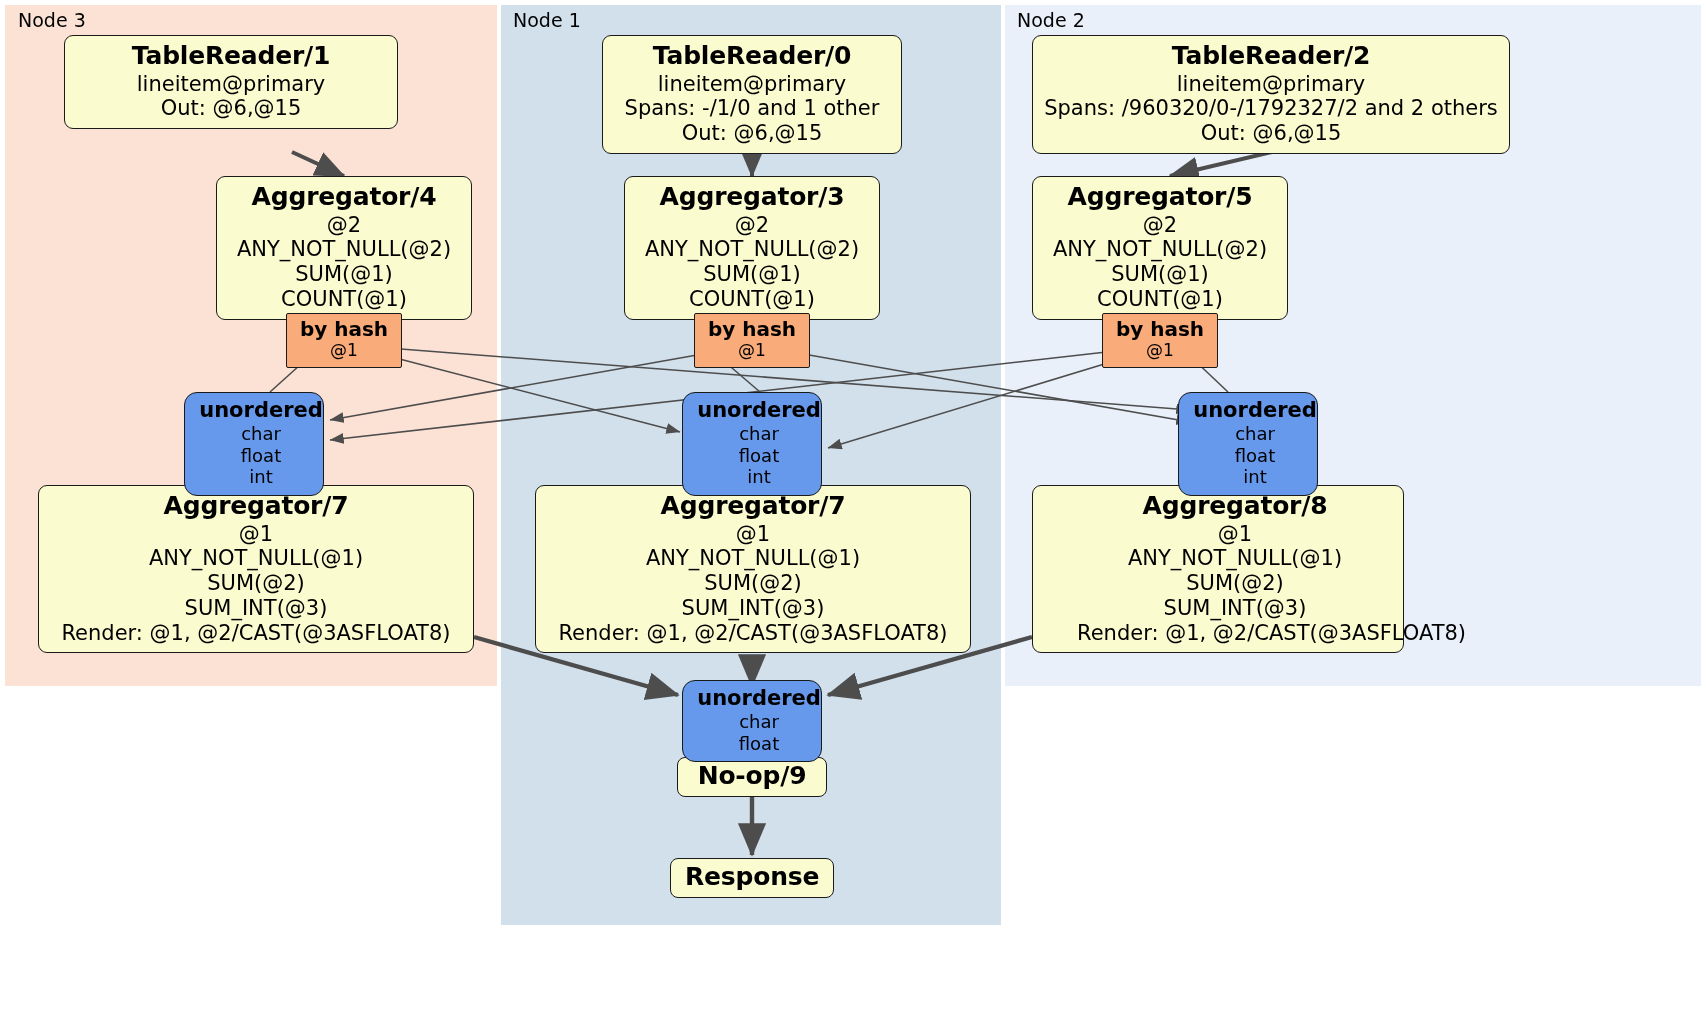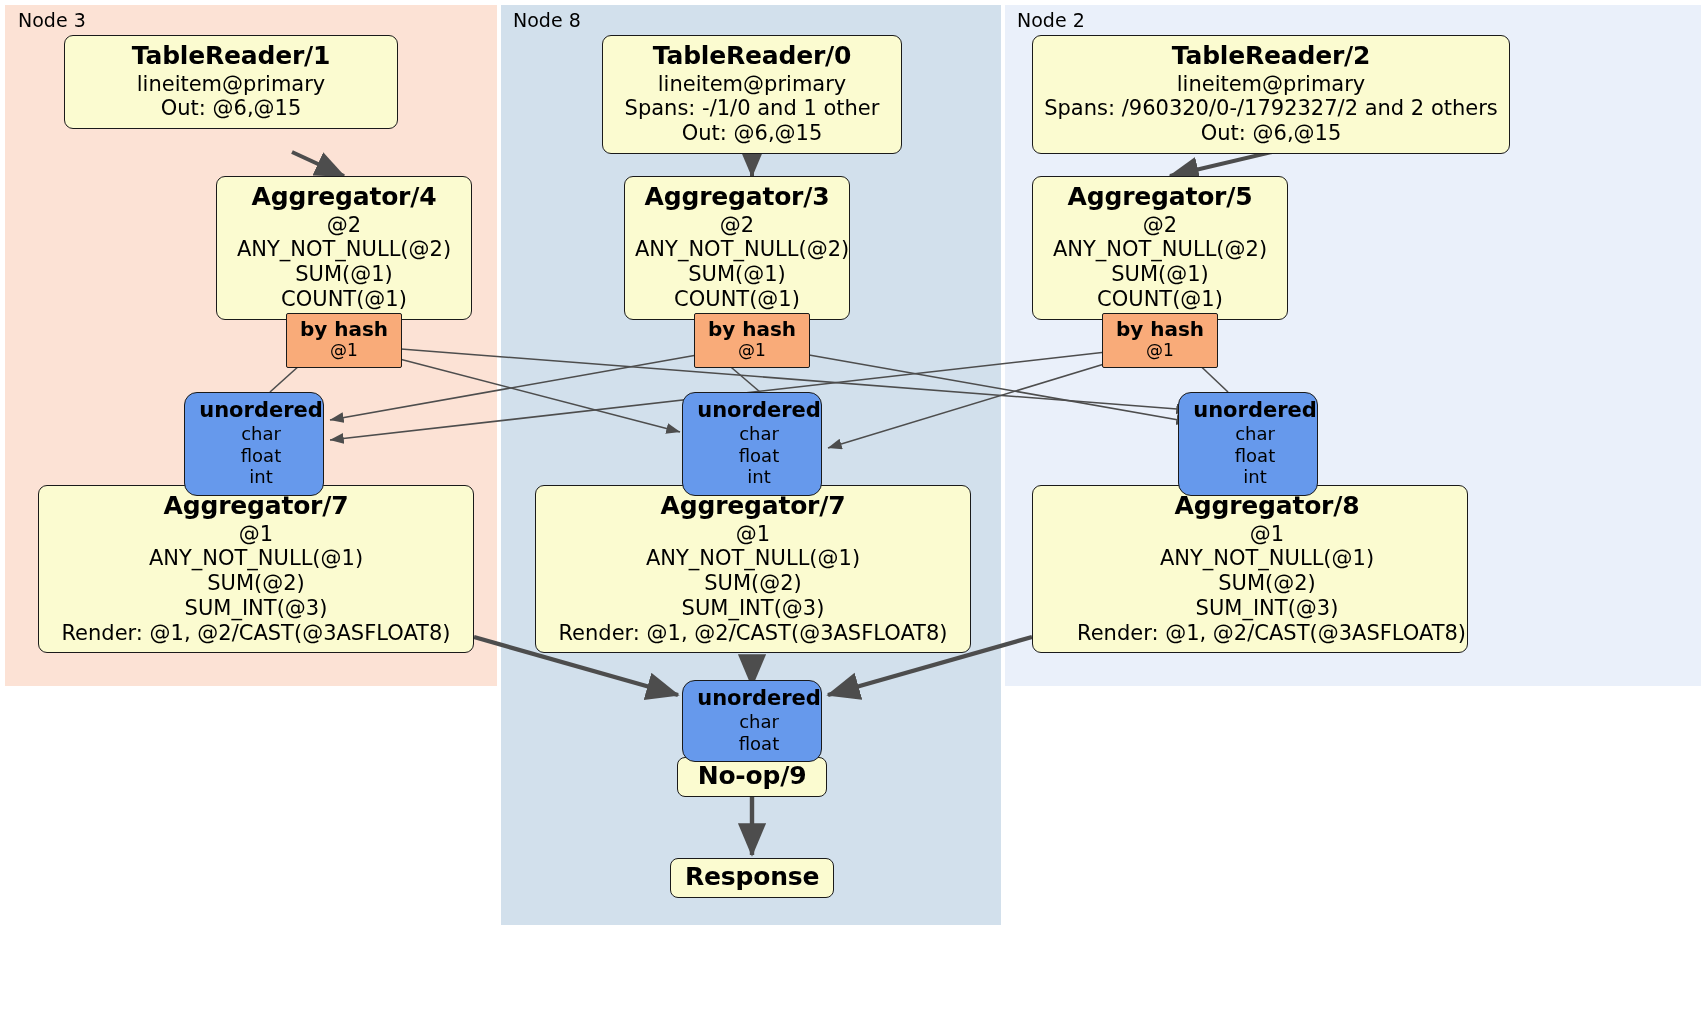--- a/index.html
+++ b/index.html
@@ -124,21 +124,21 @@
 </head>
 <body>
 
 <div id="canvas">
 
   <div class="cluster" style="left:5px; top:5px; width:492px; height:681px; background:#fce2d5;"></div>
   <div class="cluster" style="left:501px; top:5px; width:500px; height:920px; background:#d2e0ec;"></div>
   <div class="cluster" style="left:1005px; top:5px; width:696px; height:681px; background:#eaf0fa;"></div>
 
   <div class="cluster-label" style="left:18px; top:9px;">Node 3</div>
-  <div class="cluster-label" style="left:513px; top:9px;">Node 8</div>
+  <div class="cluster-label" style="left:513px; top:9px;">Node 1</div>
   <div class="cluster-label" style="left:1017px; top:9px;">Node 2</div>
 
   <svg id="edges" viewBox="0 0 1706 1016" xmlns="http://www.w3.org/2000/svg">
     <defs>
       <marker id="ah" markerWidth="9" markerHeight="9" refX="7.2" refY="3.2" orient="auto" markerUnits="strokeWidth">
         <path d="M0,0 L7.6,3.2 L0,6.4 z" fill="#4d4d4d"></path>
       </marker>
       <marker id="ah-thin" markerWidth="11" markerHeight="11" refX="8.6" refY="3.4" orient="auto" markerUnits="strokeWidth">
         <path d="M0,0 L8.8,3.4 L0,6.8 z" fill="#4d4d4d"></path>
       </marker>
@@ -188,21 +188,21 @@
   </div>
 
   <div class="proc" style="left:216px; top:176px; width:256px;">
     <span class="ttl">Aggregator/4</span>
     <span class="ln">@2</span>
     <span class="ln">ANY_NOT_NULL(@2)</span>
     <span class="ln">SUM(@1)</span>
     <span class="ln">COUNT(@1)</span>
   </div>
 
-  <div class="proc" style="left:624px; top:176px; width:226px;">
+  <div class="proc" style="left:624px; top:176px; width:256px;">
     <span class="ttl">Aggregator/3</span>
     <span class="ln">@2</span>
     <span class="ln">ANY_NOT_NULL(@2)</span>
     <span class="ln">SUM(@1)</span>
     <span class="ln">COUNT(@1)</span>
   </div>
 
   <div class="proc" style="left:1032px; top:176px; width:256px;">
     <span class="ttl">Aggregator/5</span>
     <span class="ln">@2</span>
@@ -258,21 +258,21 @@
 
   <div class="proc" style="left:535px; top:485px; width:436px;">
     <span class="ttl">Aggregator/7</span>
     <span class="ln">@1</span>
     <span class="ln">ANY_NOT_NULL(@1)</span>
     <span class="ln">SUM(@2)</span>
     <span class="ln">SUM_INT(@3)</span>
     <span class="ln">Render: @1, @2/CAST(@3ASFLOAT8)</span>
   </div>
 
-  <div class="proc" style="left:1032px; top:485px; width:436px;padding-left:44px;">
+  <div class="proc" style="left:1032px; top:485px; width:372px;padding-left:44px;">
     <span class="ttl">Aggregator/8</span>
     <span class="ln">@1</span>
     <span class="ln">ANY_NOT_NULL(@1)</span>
     <span class="ln">SUM(@2)</span>
     <span class="ln">SUM_INT(@3)</span>
     <span class="ln">Render: @1, @2/CAST(@3ASFLOAT8)</span>
   </div>
 
   <div class="sync" style="left:682px; top:680px; width:140px;">
     <span class="ttl">unordered</span>

